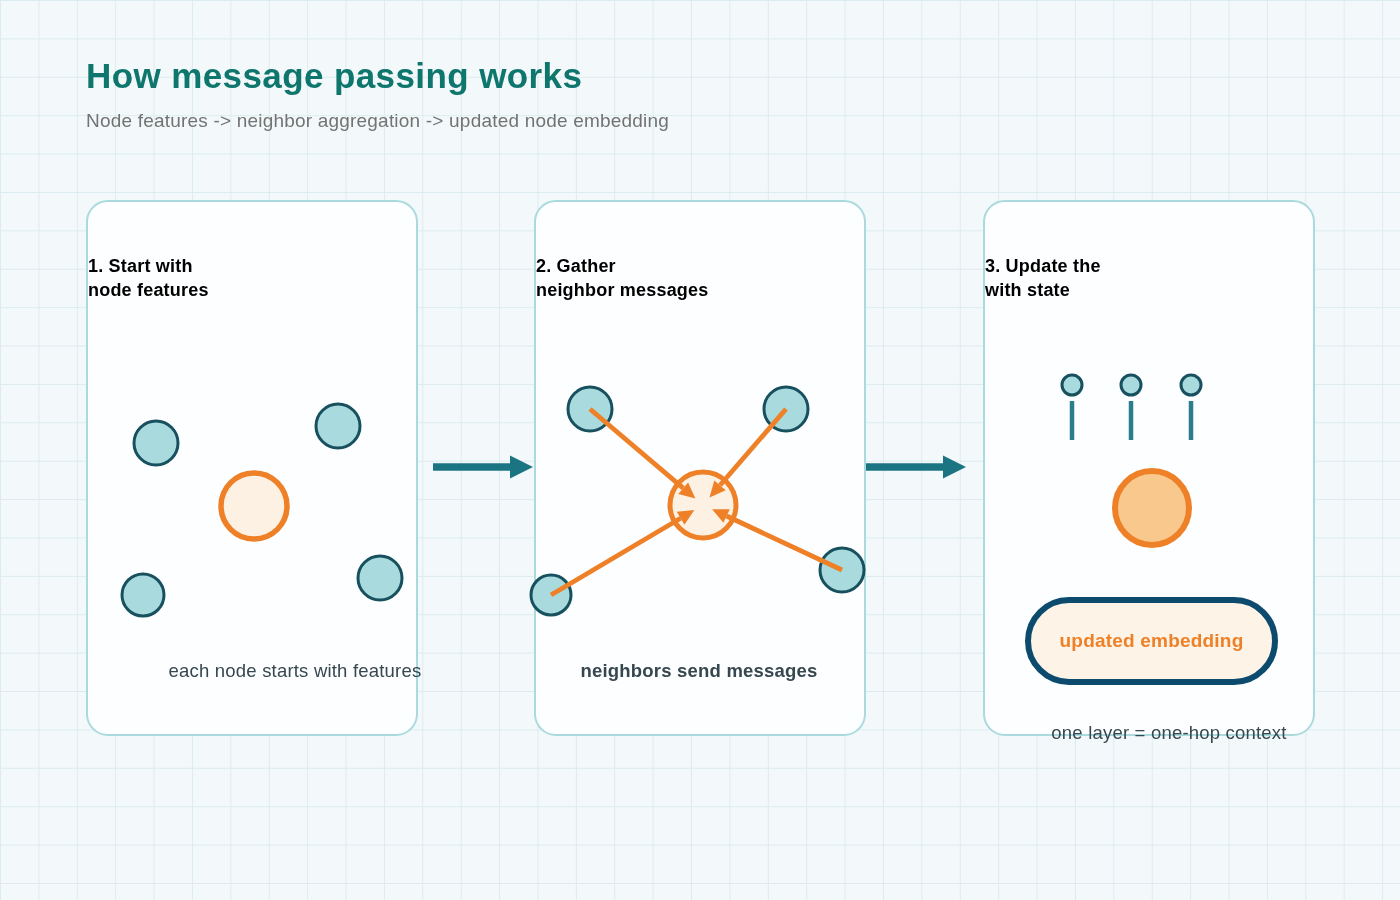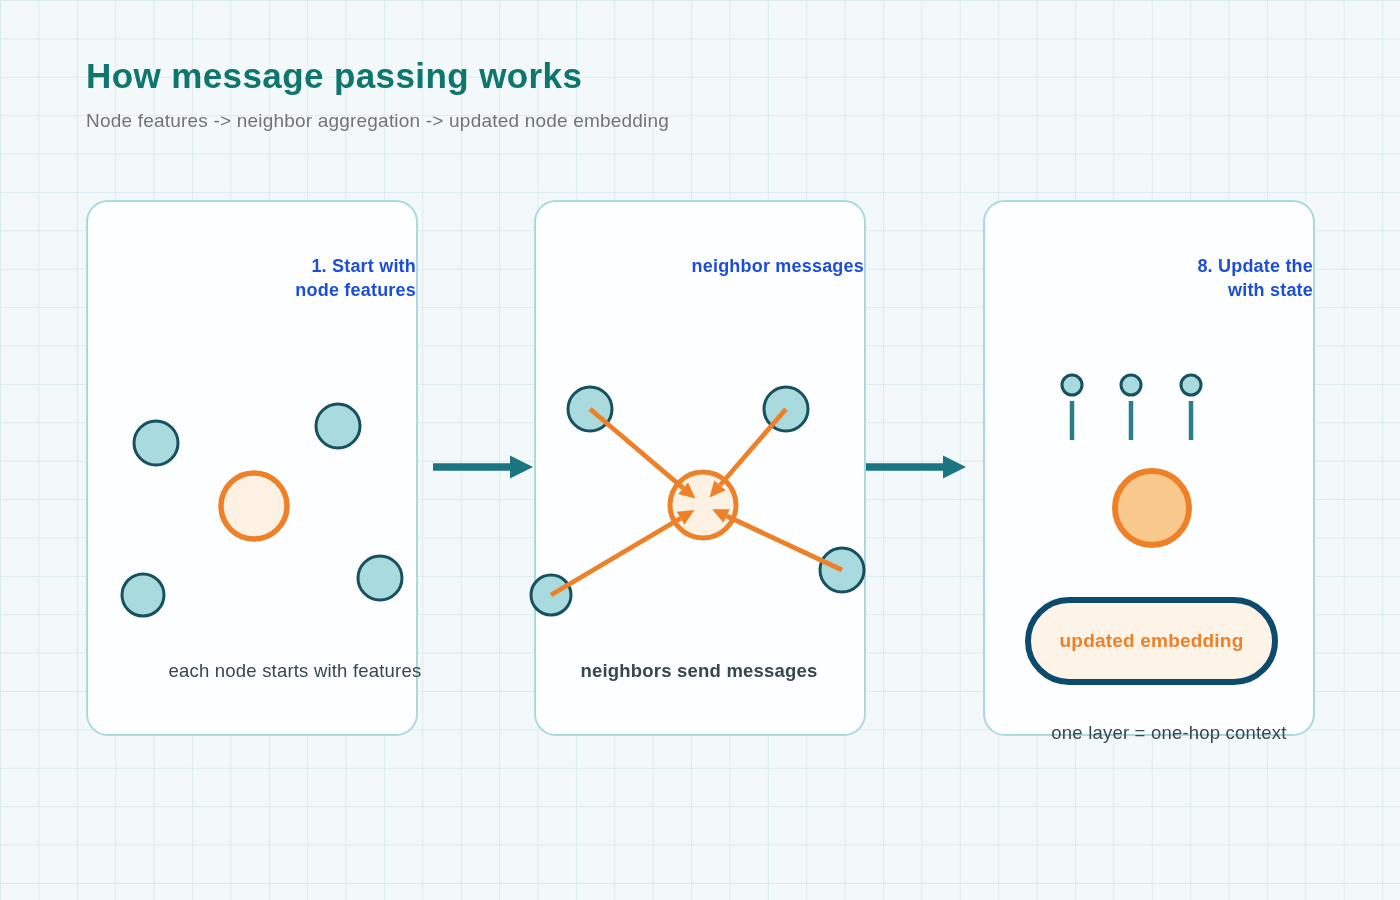--- a/index.html
+++ b/index.html
@@ -23,22 +23,22 @@
   }
   .card{
     position:absolute;top:200px;width:332px;height:536px;
     background:#fdfeff;border:2.5px solid #aadade;border-radius:22px;
     box-sizing:border-box;
   }
   .card1{left:86px;}
   .card2{left:534px;}
   .card3{left:983px;}
   .card-heading{
-    position:absolute;top:53px;left:0;right:0;text-align:right;
-    font-size:18px;font-weight:bold;line-height:23.5px;color:#1d4ed8;
+    position:absolute;top:53px;left:0;right:0;text-align:left;
+    font-size:18px;font-weight:bold;line-height:23.5px;color:#000000;
     letter-spacing:0.2px;
   }
   .card-svg{position:absolute;left:0;top:0;overflow:visible;}
   .caption{
     position:absolute;font-size:18.5px;color:#37474f;white-space:nowrap;
     transform:translateX(-50%);letter-spacing:0.2px;
   }
   .caption1{left:207px;top:458px;}
   .caption2{left:163px;top:458px;font-weight:bold;}
   .caption3{left:184px;top:520px;}
@@ -73,20 +73,21 @@
   <div class="caption caption1">each node starts with features</div>
 </div>
 
 <svg class="flow-arrow flow-arrow-1" viewBox="0 0 100 26">
   <line x1="0" y1="13" x2="80" y2="13" stroke-width="7.5" stroke="#1b7482"></line>
   <polygon points="77,1.5 100,13 77,24.5" fill="#1b7482"></polygon>
 </svg>
 
 <div class="card card2">
   <div class="card-heading">
+    <div>2. Gather</div>
     <div>neighbor messages</div>
   </div>
   <svg class="card-svg" width="332" height="536">
     <circle cx="54" cy="207" r="22" stroke-width="3" fill="#a9dade" stroke="#17505e"></circle>
     <circle cx="250" cy="207" r="22" stroke-width="3" fill="#a9dade" stroke="#17505e"></circle>
     <circle cx="15" cy="393" r="20" stroke-width="3" fill="#a9dade" stroke="#17505e"></circle>
     <circle cx="306" cy="368" r="22" stroke-width="3" fill="#a9dade" stroke="#17505e"></circle>
     <circle cx="167" cy="303" r="33" stroke-width="5" fill="#fdf1e3" stroke="#ee8128"></circle>
     <line x1="54" y1="207" x2="147.2" y2="286.2" stroke-width="4.8" stroke="#ee8128"></line>
     <polygon points="159.4,296.5 142.3,291.9 152.1,280.5" fill="#ee8128"></polygon>
@@ -100,21 +101,21 @@
   <div class="caption caption2">neighbors send messages</div>
 </div>
 
 <svg class="flow-arrow flow-arrow-2" viewBox="0 0 100 26">
   <line x1="0" y1="13" x2="80" y2="13" stroke-width="7.5" stroke="#1b7482"></line>
   <polygon points="77,1.5 100,13 77,24.5" fill="#1b7482"></polygon>
 </svg>
 
 <div class="card card3">
   <div class="card-heading">
-    <div>8. Update the</div>
+    <div>3. Update the</div>
     <div>with state</div>
   </div>
   <svg class="card-svg" width="332" height="536">
     <line x1="87" y1="199" x2="87" y2="238" stroke-width="4.5" stroke="#2a7d8c"></line>
     <line x1="146" y1="199" x2="146" y2="238" stroke-width="4.5" stroke="#2a7d8c"></line>
     <line x1="206" y1="199" x2="206" y2="238" stroke-width="4.5" stroke="#2a7d8c"></line>
     <circle cx="87" cy="183" r="10" stroke-width="3" fill="#a9dade" stroke="#17505e"></circle>
     <circle cx="146" cy="183" r="10" stroke-width="3" fill="#a9dade" stroke="#17505e"></circle>
     <circle cx="206" cy="183" r="10" stroke-width="3" fill="#a9dade" stroke="#17505e"></circle>
     <circle cx="167" cy="306" r="37" stroke-width="6" fill="#f9c88d" stroke="#ee8128"></circle>

